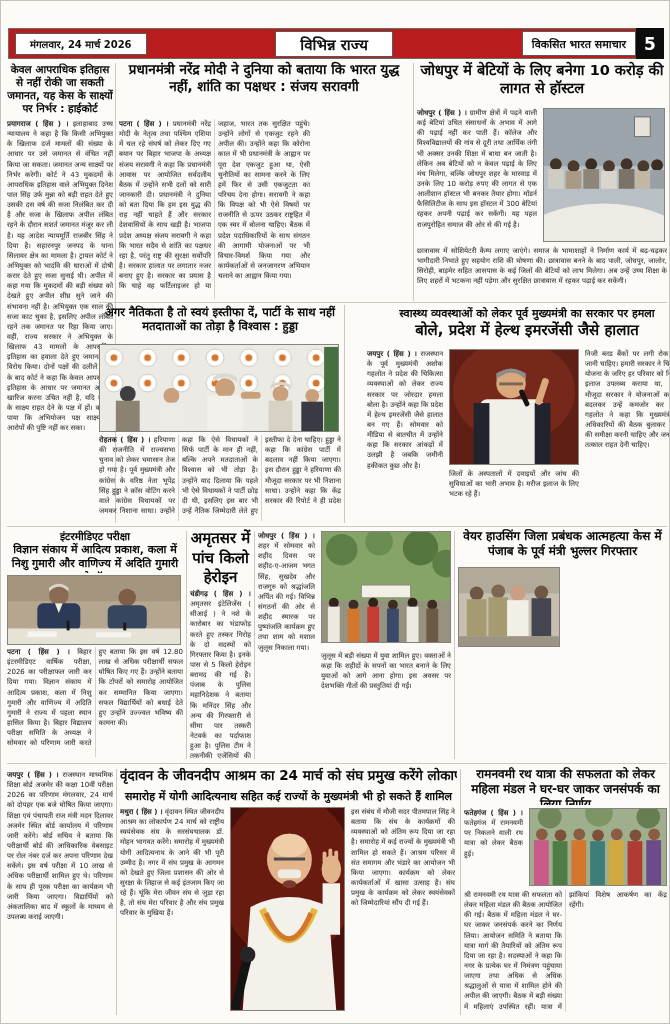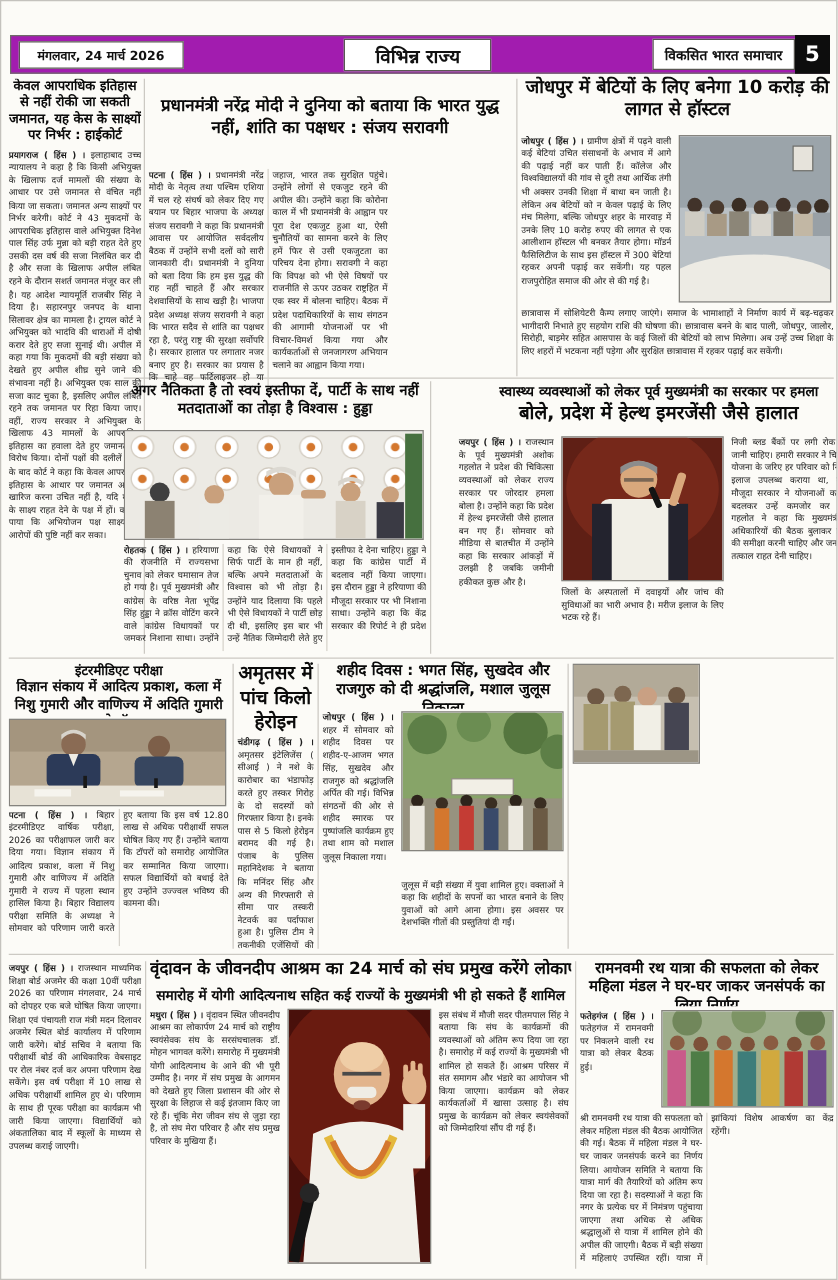--- a/index.html
+++ b/index.html
@@ -1,19 +1,19 @@
 <!DOCTYPE html>
 <html><head>
 <meta charset="utf-8">
 <style>
   *{margin:0;padding:0;box-sizing:border-box}
   html,body{width:670px;height:1024px}
   body{background:#dddbd6;font-family:"DejaVu Sans","Liberation Sans",sans-serif}
   #page{position:relative;width:670px;height:1024px;background:#fcfbf7;overflow:hidden;border:1px solid #c4c2bd}
-  .headerbar{position:absolute;left:7px;top:27px;width:656px;height:31px;background:#a21caf;border:1px solid #6e6c68;display:flex;align-items:center}
+  .headerbar{position:absolute;left:7px;top:27px;width:656px;height:31px;background:#b91c1c;border:1px solid #6e6c68;display:flex;align-items:center}
   .hbox{background:#fff;border:1px solid #5a5854;font-weight:700;white-space:nowrap;color:#111}
   .hdate{margin-left:6px;padding:3px 14px;font-size:10px}
   .hsection{padding:2px 24px;font-size:15px}
   .hpaper{padding:4px 9px;font-size:11px}
   .hpage{width:28px;height:31px;background:#0d0d0d;color:#fff;font-size:17px;font-weight:700;display:flex;align-items:center;justify-content:center;margin-right:-1px}
   .sp{flex:1}
   .art{position:absolute;overflow:hidden}
   .hl{font-weight:700;color:#0a0a0a;text-align:center;line-height:1.25;overflow:hidden}
   .kicker{font-weight:700;color:#0a0a0a;text-align:center;overflow:hidden}
   .body{font-size:7px;line-height:1.45;color:#1c1c1c;text-align:justify;overflow:hidden}
@@ -54,21 +54,21 @@
   <div class="rule-v" style="left:459px;top:768px;height:246px"></div>
 
   <section class="art" style="left:6px;top:62px;width:106px;height:462px">
     <h2 class="hl" style="font-size:10.5px;height:52px">केवल आपराधिक इतिहास से नहीं रोकी जा सकती जमानत, यह केस के साक्ष्यों पर निर्भर : हाईकोर्ट</h2>
     <div class="body" style="height:406px;margin-top:4px">
       <b class="byline">प्रयागराज ( हिंस ) ।</b>
       <span>इलाहाबाद उच्च न्यायालय ने कहा है कि किसी अभियुक्त के खिलाफ दर्ज मामलों की संख्या के आधार पर उसे जमानत से वंचित नहीं किया जा सकता। जमानत अन्य साक्ष्यों पर निर्भर करेगी। कोर्ट ने 43 मुकदमों के आपराधिक इतिहास वाले अभियुक्त दिनेश पाल सिंह उर्फ मुन्ना को बड़ी राहत देते हुए उसकी दस वर्ष की सजा निलंबित कर दी है और सजा के खिलाफ अपील लंबित रहने के दौरान सशर्त जमानत मंजूर कर ली है। यह आदेश न्यायमूर्ति राजबीर सिंह ने दिया है। सहारनपुर जनपद के थाना सिलावर क्षेत्र का मामला है। ट्रायल कोर्ट ने अभियुक्त को भादंवि की धाराओं में दोषी करार देते हुए सजा सुनाई थी। अपील में कहा गया कि मुकदमों की बड़ी संख्या को देखते हुए अपील शीघ्र सुने जाने की संभावना नहीं है। अभियुक्त एक साल की सजा काट चुका है, इसलिए अपील लंबित रहने तक जमानत पर रिहा किया जाए। वहीं, राज्य सरकार ने अभियुक्त के खिलाफ 43 मामलों के आपराधिक इतिहास का हवाला देते हुए जमानत का विरोध किया। दोनों पक्षों की दलीलें सुनने के बाद कोर्ट ने कहा कि केवल आपराधिक इतिहास के आधार पर जमानत आवेदन खारिज करना उचित नहीं है, यदि मामले के साक्ष्य राहत देने के पक्ष में हों। कोर्ट ने पाया कि अभियोजन पक्ष साक्ष्यों से आरोपों की पुष्टि नहीं कर सका।</span>
     </div>
   </section>
 
-  <section class="art" style="left:118px;top:76px;width:290px;height:240px">
+  <section class="art" style="left:118px;top:60px;width:290px;height:240px">
     <h2 class="hl" style="font-size:13.5px;height:54px">प्रधानमंत्री नरेंद्र मोदी ने दुनिया को बताया कि भारत युद्ध नहीं, शांति का पक्षधर : संजय सरावगी</h2>
     <div class="body cols3" style="height:180px;margin-top:4px">
       <b class="byline">पटना ( हिंस ) ।</b>
       <span>प्रधानमंत्री नरेंद्र मोदी के नेतृत्व तथा पश्चिम एशिया में चल रहे संघर्ष को लेकर दिए गए बयान पर बिहार भाजपा के अध्यक्ष संजय सरावगी ने कहा कि प्रधानमंत्री आवास पर आयोजित सर्वदलीय बैठक में उन्होंने सभी दलों को सारी जानकारी दी। प्रधानमंत्री ने दुनिया को बता दिया कि हम इस युद्ध की राह नहीं चाहते हैं और सरकार देशवासियों के साथ खड़ी है। भाजपा प्रदेश अध्यक्ष संजय सरावगी ने कहा कि भारत सदैव से शांति का पक्षधर रहा है, परंतु राष्ट्र की सुरक्षा सर्वोपरि है। सरकार हालात पर लगातार नजर बनाए हुए है। सरकार का प्रयास है कि चाहे वह फर्टिलाइजर हो या जहाज, भारत तक सुरक्षित पहुंचे। उन्होंने लोगों से एकजुट रहने की अपील की। उन्होंने कहा कि कोरोना काल में भी प्रधानमंत्री के आह्वान पर पूरा देश एकजुट हुआ था, ऐसी चुनौतियों का सामना करने के लिए हमें फिर से उसी एकजुटता का परिचय देना होगा। सरावगी ने कहा कि विपक्ष को भी ऐसे विषयों पर राजनीति से ऊपर उठकर राष्ट्रहित में एक स्वर में बोलना चाहिए। बैठक में प्रदेश पदाधिकारियों के साथ संगठन की आगामी योजनाओं पर भी विचार-विमर्श किया गया और कार्यकर्ताओं से जनजागरण अभियान चलाने का आह्वान किया गया।</span>
     </div>
   </section>
 
   <section class="art" style="left:416px;top:60px;width:250px;height:240px">
     <h2 class="hl" style="font-size:14.5px;height:44px">जोधपुर में बेटियों के लिए बनेगा 10 करोड़ की लागत से हॉस्टल</h2>
     <div class="row" style="margin-top:3px">
@@ -193,21 +193,20 @@
 
   <section class="art" style="left:189px;top:528px;width:61px;height:232px">
     <div class="kicker" style="font-size:15px;line-height:1.3;height:58px">अमृतसर में पांच किलो हेरोइन समेत दो गिरफ्तार</div>
     <div class="body" style="height:172px;margin-top:2px">
       <b class="byline">चंडीगढ़ ( हिंस ) ।</b>
       <span>अमृतसर इंटेलिजेंस ( सीआई ) ने नशे के कारोबार का भंडाफोड़ करते हुए तस्कर गिरोह के दो सदस्यों को गिरफ्तार किया है। इनके पास से 5 किलो हेरोइन बरामद की गई है। पंजाब के पुलिस महानिदेशक ने बताया कि मनिंदर सिंह और अन्य की गिरफ्तारी से सीमा पार तस्करी नेटवर्क का पर्दाफाश हुआ है। पुलिस टीम ने तकनीकी एजेंसियों की मदद से आरोपितों को पकड़ा। उनके विरुद्ध एनडीपीएस एक्ट के तहत मामला दर्ज किया गया है।</span>
     </div>
   </section>
 
   <section class="art" style="left:257px;top:528px;width:193px;height:232px">
-    <h2 class="hl" style="font-size:12px;height:38px">शहीद दिवस : भगत सिंह, सुखदेव और राजगुरु को दी श्रद्धांजलि, मशाल जुलूस निकाला</h2>
     <div class="row" style="margin-top:2px">
       <div class="body" style="width:57px;height:190px">
         <b class="byline">जोधपुर ( हिंस ) ।</b>
         <span>शहर में सोमवार को शहीद दिवस पर शहीद-ए-आजम भगत सिंह, सुखदेव और राजगुरु को श्रद्धांजलि अर्पित की गई। विभिन्न संगठनों की ओर से शहीद स्मारक पर पुष्पांजलि कार्यक्रम हुए तथा शाम को मशाल जुलूस निकाला गया।</span>
       </div>
       <div style="width:130px">
         <div class="photo" style="width:130px;height:112px">
           <svg viewBox="0 0 130 112" preserveAspectRatio="none">
             <rect width="130" height="112" fill="#87a468"></rect>
             <circle cx="20" cy="18" r="16" fill="#5d7f47"></circle>
@@ -223,26 +222,27 @@
             <circle cx="52" cy="72" r="5" fill="#2e241c"></circle>
               <rect x="46" y="76" width="12" height="36" fill="#c43c34"></rect>
             <circle cx="72" cy="74" r="5" fill="#3a2e22"></circle>
               <rect x="66" y="78" width="12" height="34" fill="#3a4a6a"></rect>
             <circle cx="92" cy="72" r="5" fill="#2e241c"></circle>
               <rect x="86" y="76" width="12" height="36" fill="#ece9e0"></rect>
             <circle cx="112" cy="74" r="5" fill="#3a2e22"></circle>
               <rect x="106" y="78" width="12" height="34" fill="#6b5a44"></rect>
           </svg>
         </div>
-        <div class="body" style="height:72px;margin-top:22px">जुलूस में बड़ी संख्या में युवा शामिल हुए। वक्ताओं ने कहा कि शहीदों के सपनों का भारत बनाने के लिए युवाओं को आगे आना होगा। इस अवसर पर देशभक्ति गीतों की प्रस्तुतियां दी गईं।</div>
+        <div class="body" style="height:72px;margin-top:8px">जुलूस में बड़ी संख्या में युवा शामिल हुए। वक्ताओं ने कहा कि शहीदों के सपनों का भारत बनाने के लिए युवाओं को आगे आना होगा। इस अवसर पर देशभक्ति गीतों की प्रस्तुतियां दी गईं।</div>
       </div>
     </div>
   </section>
 
   <section class="art" style="left:457px;top:528px;width:209px;height:232px">
+    <h2 class="hl" style="font-size:12px;height:36px">वेयर हाउसिंग जिला प्रबंधक आत्महत्या केस में पंजाब के पूर्व मंत्री भुल्लर गिरफ्तार</h2>
     <div class="row" style="margin-top:2px">
       <div class="photo" style="width:102px;height:80px">
         <svg viewBox="0 0 102 80" preserveAspectRatio="none">
           <rect width="102" height="80" fill="#c6bfb0"></rect>
           <rect width="102" height="26" fill="#b2aa98"></rect>
           <circle cx="18" cy="26" r="7" fill="#6e5844"></circle>
             <rect x="8" y="32" width="20" height="38" fill="#a59a70"></rect>
           <circle cx="40" cy="24" r="7" fill="#7d6750"></circle>
             <rect x="30" y="30" width="20" height="40" fill="#a59a70"></rect>
           <circle cx="60" cy="26" r="8" fill="#c9a083"></circle>

